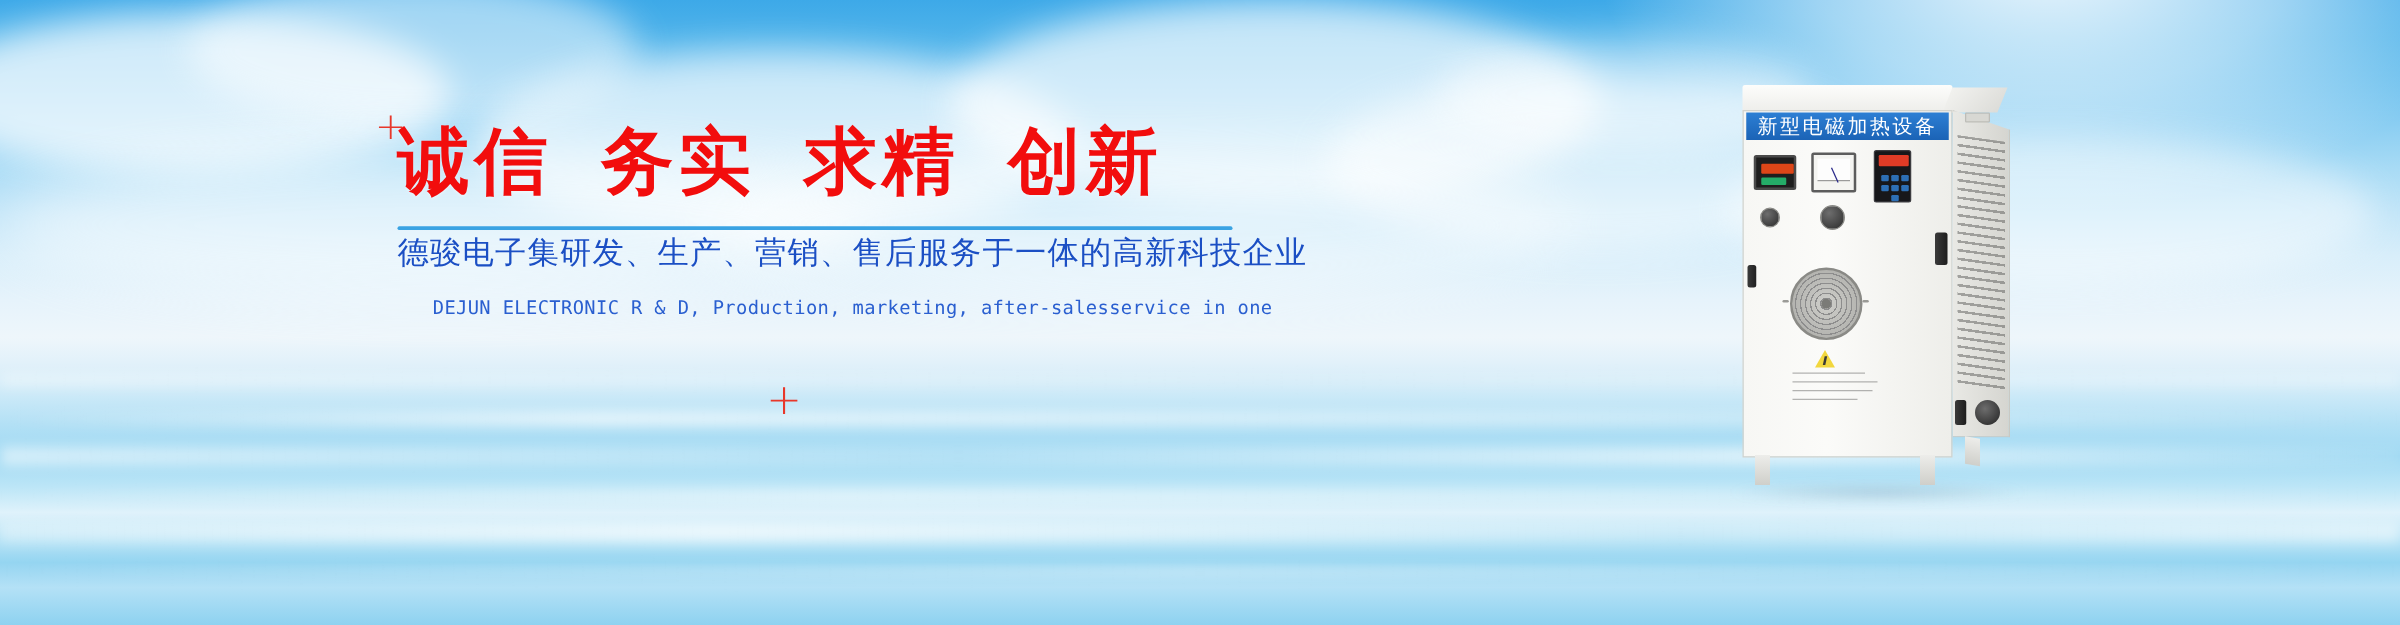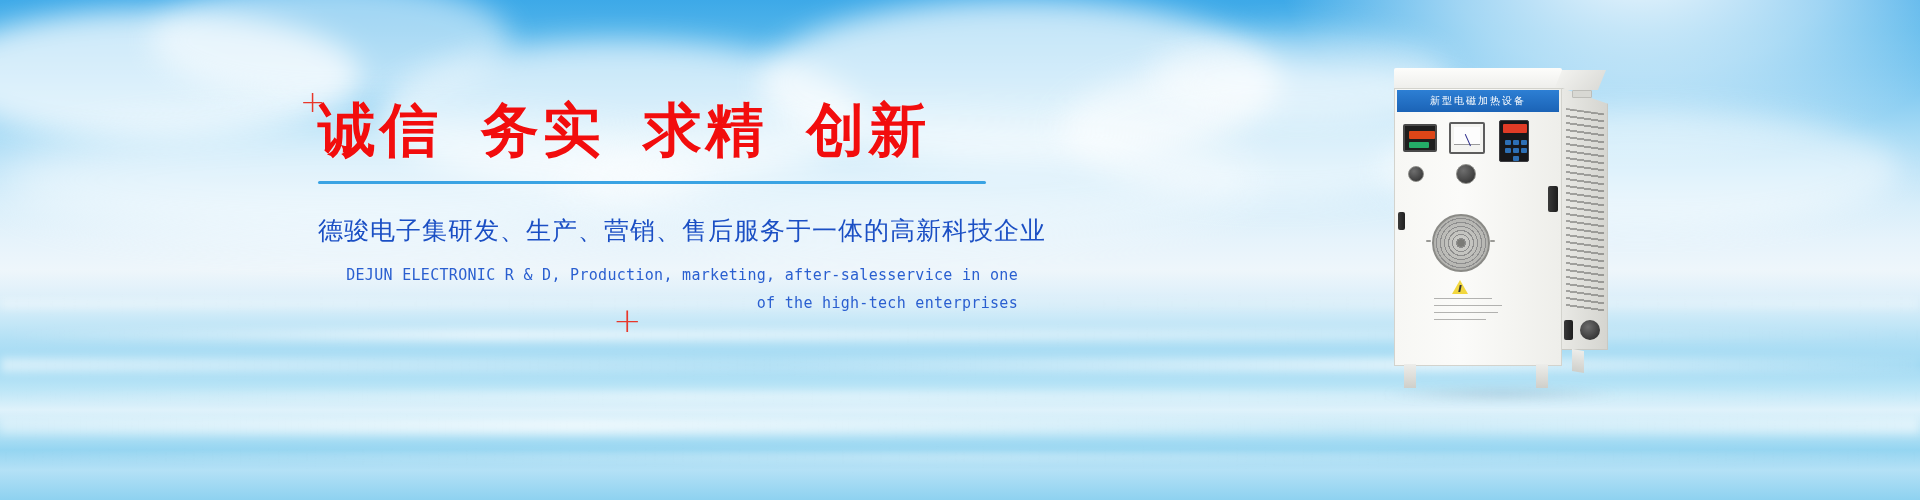--- a/index.html
+++ b/index.html
@@ -63,21 +63,21 @@
     text-shadow:0 1px 2px rgba(255,255,255,.35);
   }
   .headline-en {
     margin-top:14px;
     font-family:"DejaVu Sans Mono", monospace;
     font-size:17px; color:#ef2a2a; letter-spacing:.5px; white-space:nowrap;
   }
   .divider { margin-top:14px; width:668px; height:3px; background:#3aa3e3; border-radius:2px; }
 
   .desc-cn {
-    margin-top:30px;
+    margin-top:1px;
     font-family:"DejaVu Serif", serif;
     font-size:25px; color:#1b4fc4; letter-spacing:1px; white-space:nowrap;
   }
   .desc-en {
     margin-top:14px;
     font-family:"DejaVu Sans Mono", monospace;
     font-size:15px; color:#2a5fd0; line-height:1.9; letter-spacing:.3px;text-align:right;
   }
 
   
@@ -96,21 +96,21 @@
   .m-front { position:absolute; left:18px; top:20px; width:168px; height:278px;
              background:linear-gradient(to right,#f7f7f4 0%,#fbfbf9 40%,#eeeeea 100%);
              border:1px solid #d3d3cd; }
   .m-side  { position:absolute; left:186px; top:20px; width:46px; height:262px;
              background:linear-gradient(to right,#e9e9e5,#d5d5d0); border:1px solid #c9c9c3; border-left:none;
              clip-path:polygon(0 0, 100% 6%, 100% 100%, 0 100%); }
 
   .m-label { position:absolute; left:21px; top:22px; width:162px; height:22px;
              background:linear-gradient(to bottom,#2d7fd4,#1b63b6);
              display:flex; align-items:center; justify-content:center; }
-  .m-label span { color:#fff; font-family:"DejaVu Sans", sans-serif; font-size:10px; letter-spacing:2px; white-space:nowrap; }
+  .m-label span { color:#fff; font-family:"DejaVu Sans", sans-serif; font-size:16px; letter-spacing:2px; white-space:nowrap; }
 
   .panel-digital { position:absolute; left:27px; top:56px; width:34px; height:28px;
                    background:#1e1e1e; border:2px solid #4a4a4a; border-radius:2px; }
   .panel-digital .dig { position:absolute; left:4px; top:5px; width:26px; height:8px;
                         background:#ff4d18; opacity:.85; border-radius:1px; }
   .panel-digital .dig2 { position:absolute; left:4px; top:16px; width:20px; height:6px;
                          background:#25d07a; opacity:.8; border-radius:1px; }
 
   .panel-gauge { position:absolute; left:73px; top:54px; width:36px; height:32px;
                  background:#f4f4f1; border:2px solid #5d5d5d; border-radius:2px; }
@@ -206,21 +206,20 @@
 
   <div class="plus plus-a">+</div>
   <div class="plus plus-b">+</div>
 
   <div class="copy">
     <div class="headline">诚信 务实 求精 创新</div>
     <div class="divider"></div>
     <div class="desc-cn">德骏电子集研发、生产、营销、售后服务于一体的高新科技企业</div>
     <div class="desc-en">
       <div>DEJUN ELECTRONIC R &amp; D, Production, marketing, after-salesservice in one</div>
-      <div>of the high-tech enterprises</div>
     </div>
   </div>
 
   <div class="m-shadow"></div>
   <div class="machine">
     <div class="m-top"></div>
     <div class="m-top-side"></div>
 
     <div class="m-side"></div>
     <div class="vents"></div>

